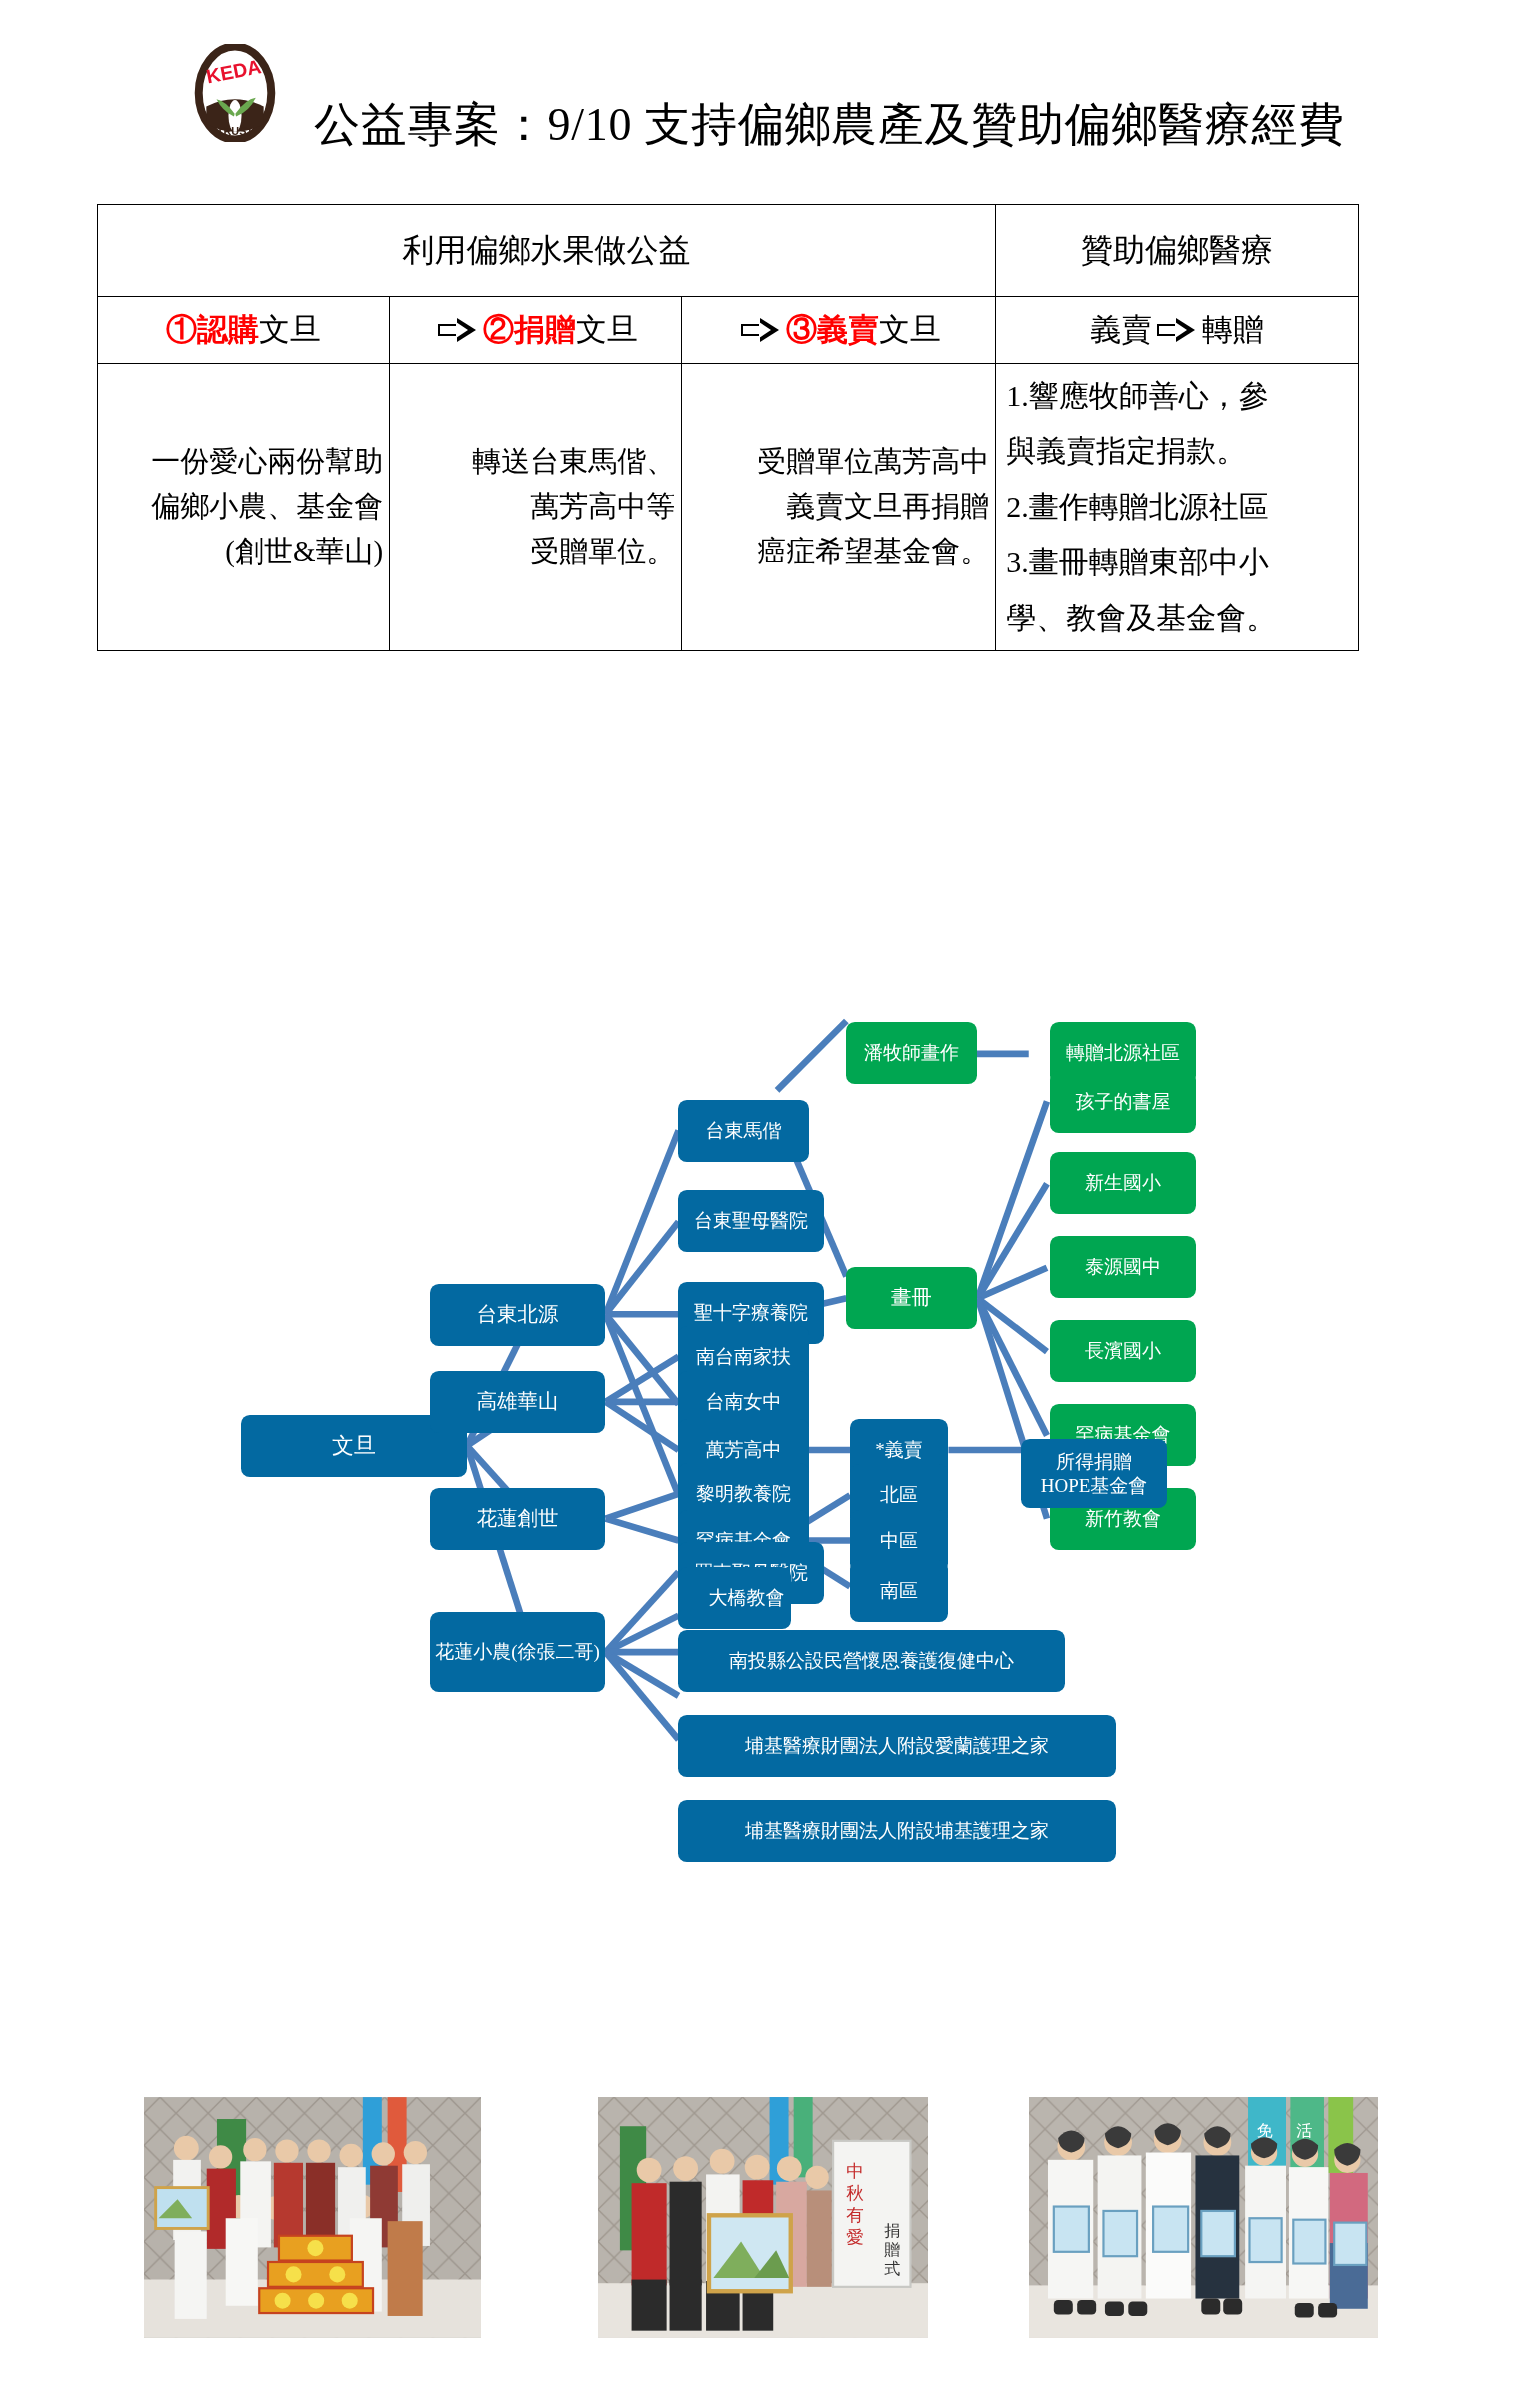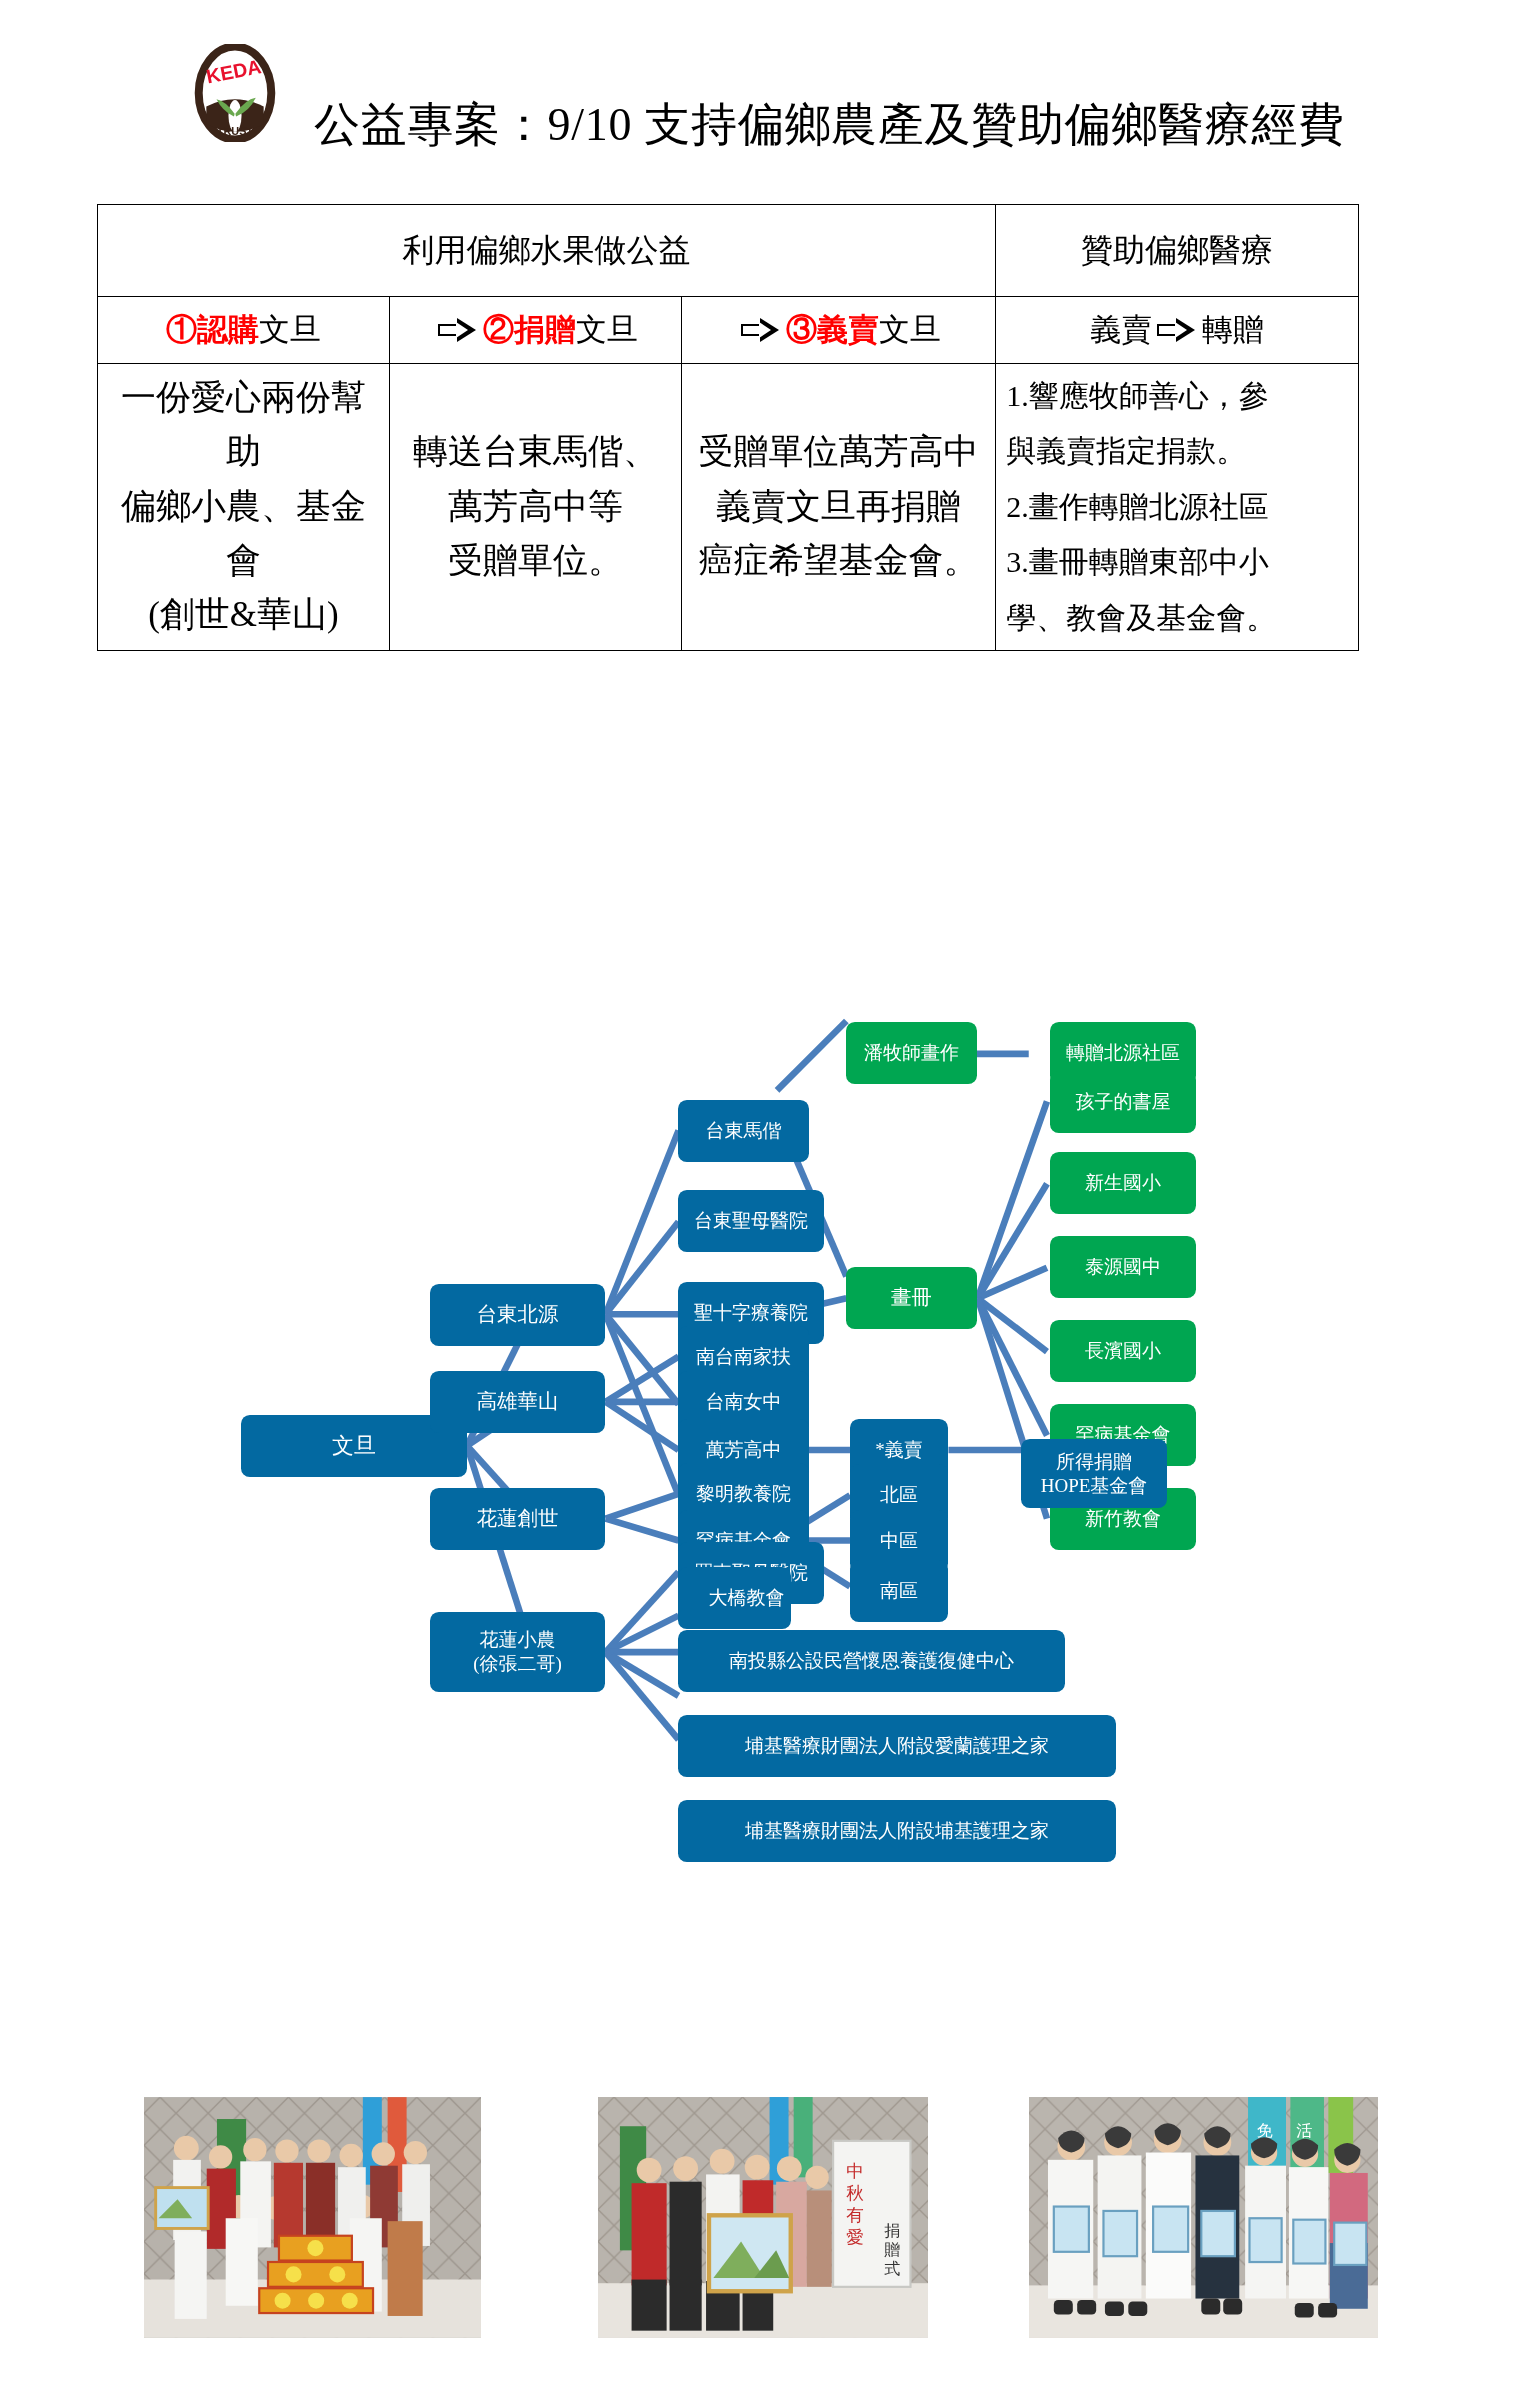--- a/index.html
+++ b/index.html
@@ -29,21 +29,21 @@
     background:#fff;
   }
   #info-table td{
     border:1.5px solid #000;
     text-align:center;vertical-align:middle;
     font-size:29px;line-height:1.55;
     padding:4.4px 5.8px;
   }
   #info-table tr.r1 td{height:82px;font-size:32px;}
   #info-table tr.r2 td{height:57px;font-size:31px;white-space:nowrap;}
-  #info-table tr.r3 td{height:271px;font-size:35px;vertical-align:middle;}
+  #info-table tr.r3 td{height:271px;font-size:29px;vertical-align:middle;text-align:right;}
   #info-table tr.r3 td.notes{text-align:left;padding-left:10.2px;line-height:1.85;font-size:30px;}
   .col1{width:292px;}
   .col2{width:292px;}
   .col3{width:314px;}
   .col4{width:363px;}
   .red{color:#ff0000;font-weight:bold;}
   .blk{color:#000;}
   .cellline{display:block;}
   .arrow-glyph{
     display:inline-block;vertical-align:-2.9px;
@@ -224,21 +224,21 @@
   </div>
 
   <div class="node blue fs28" style="left:430px;top:744px;width:175px;height:62px;">
     <span>高雄華山</span>
   </div>
 
   <div class="node blue fs28" style="left:430px;top:861px;width:175px;height:62px;">
     <span>花蓮創世</span>
   </div>
 
-  <div class="node blue fs26" style="left:430px;top:985px;width:175px;height:80px;flex-direction:column;">
+  <div class="node blue fs26" style="left:430px;top:985px;width:175px;height:80px;flex-direction:row;">
     <span>花蓮小農</span>
     <span>(徐張二哥)</span>
   </div>
 
   <div class="node blue fs26" style="left:678px;top:473px;width:131px;height:62px;">
     <span>台東馬偕</span>
   </div>
 
   <div class="node blue fs26" style="left:678px;top:563px;width:146px;height:62px;">
     <span>台東聖母醫院</span>

